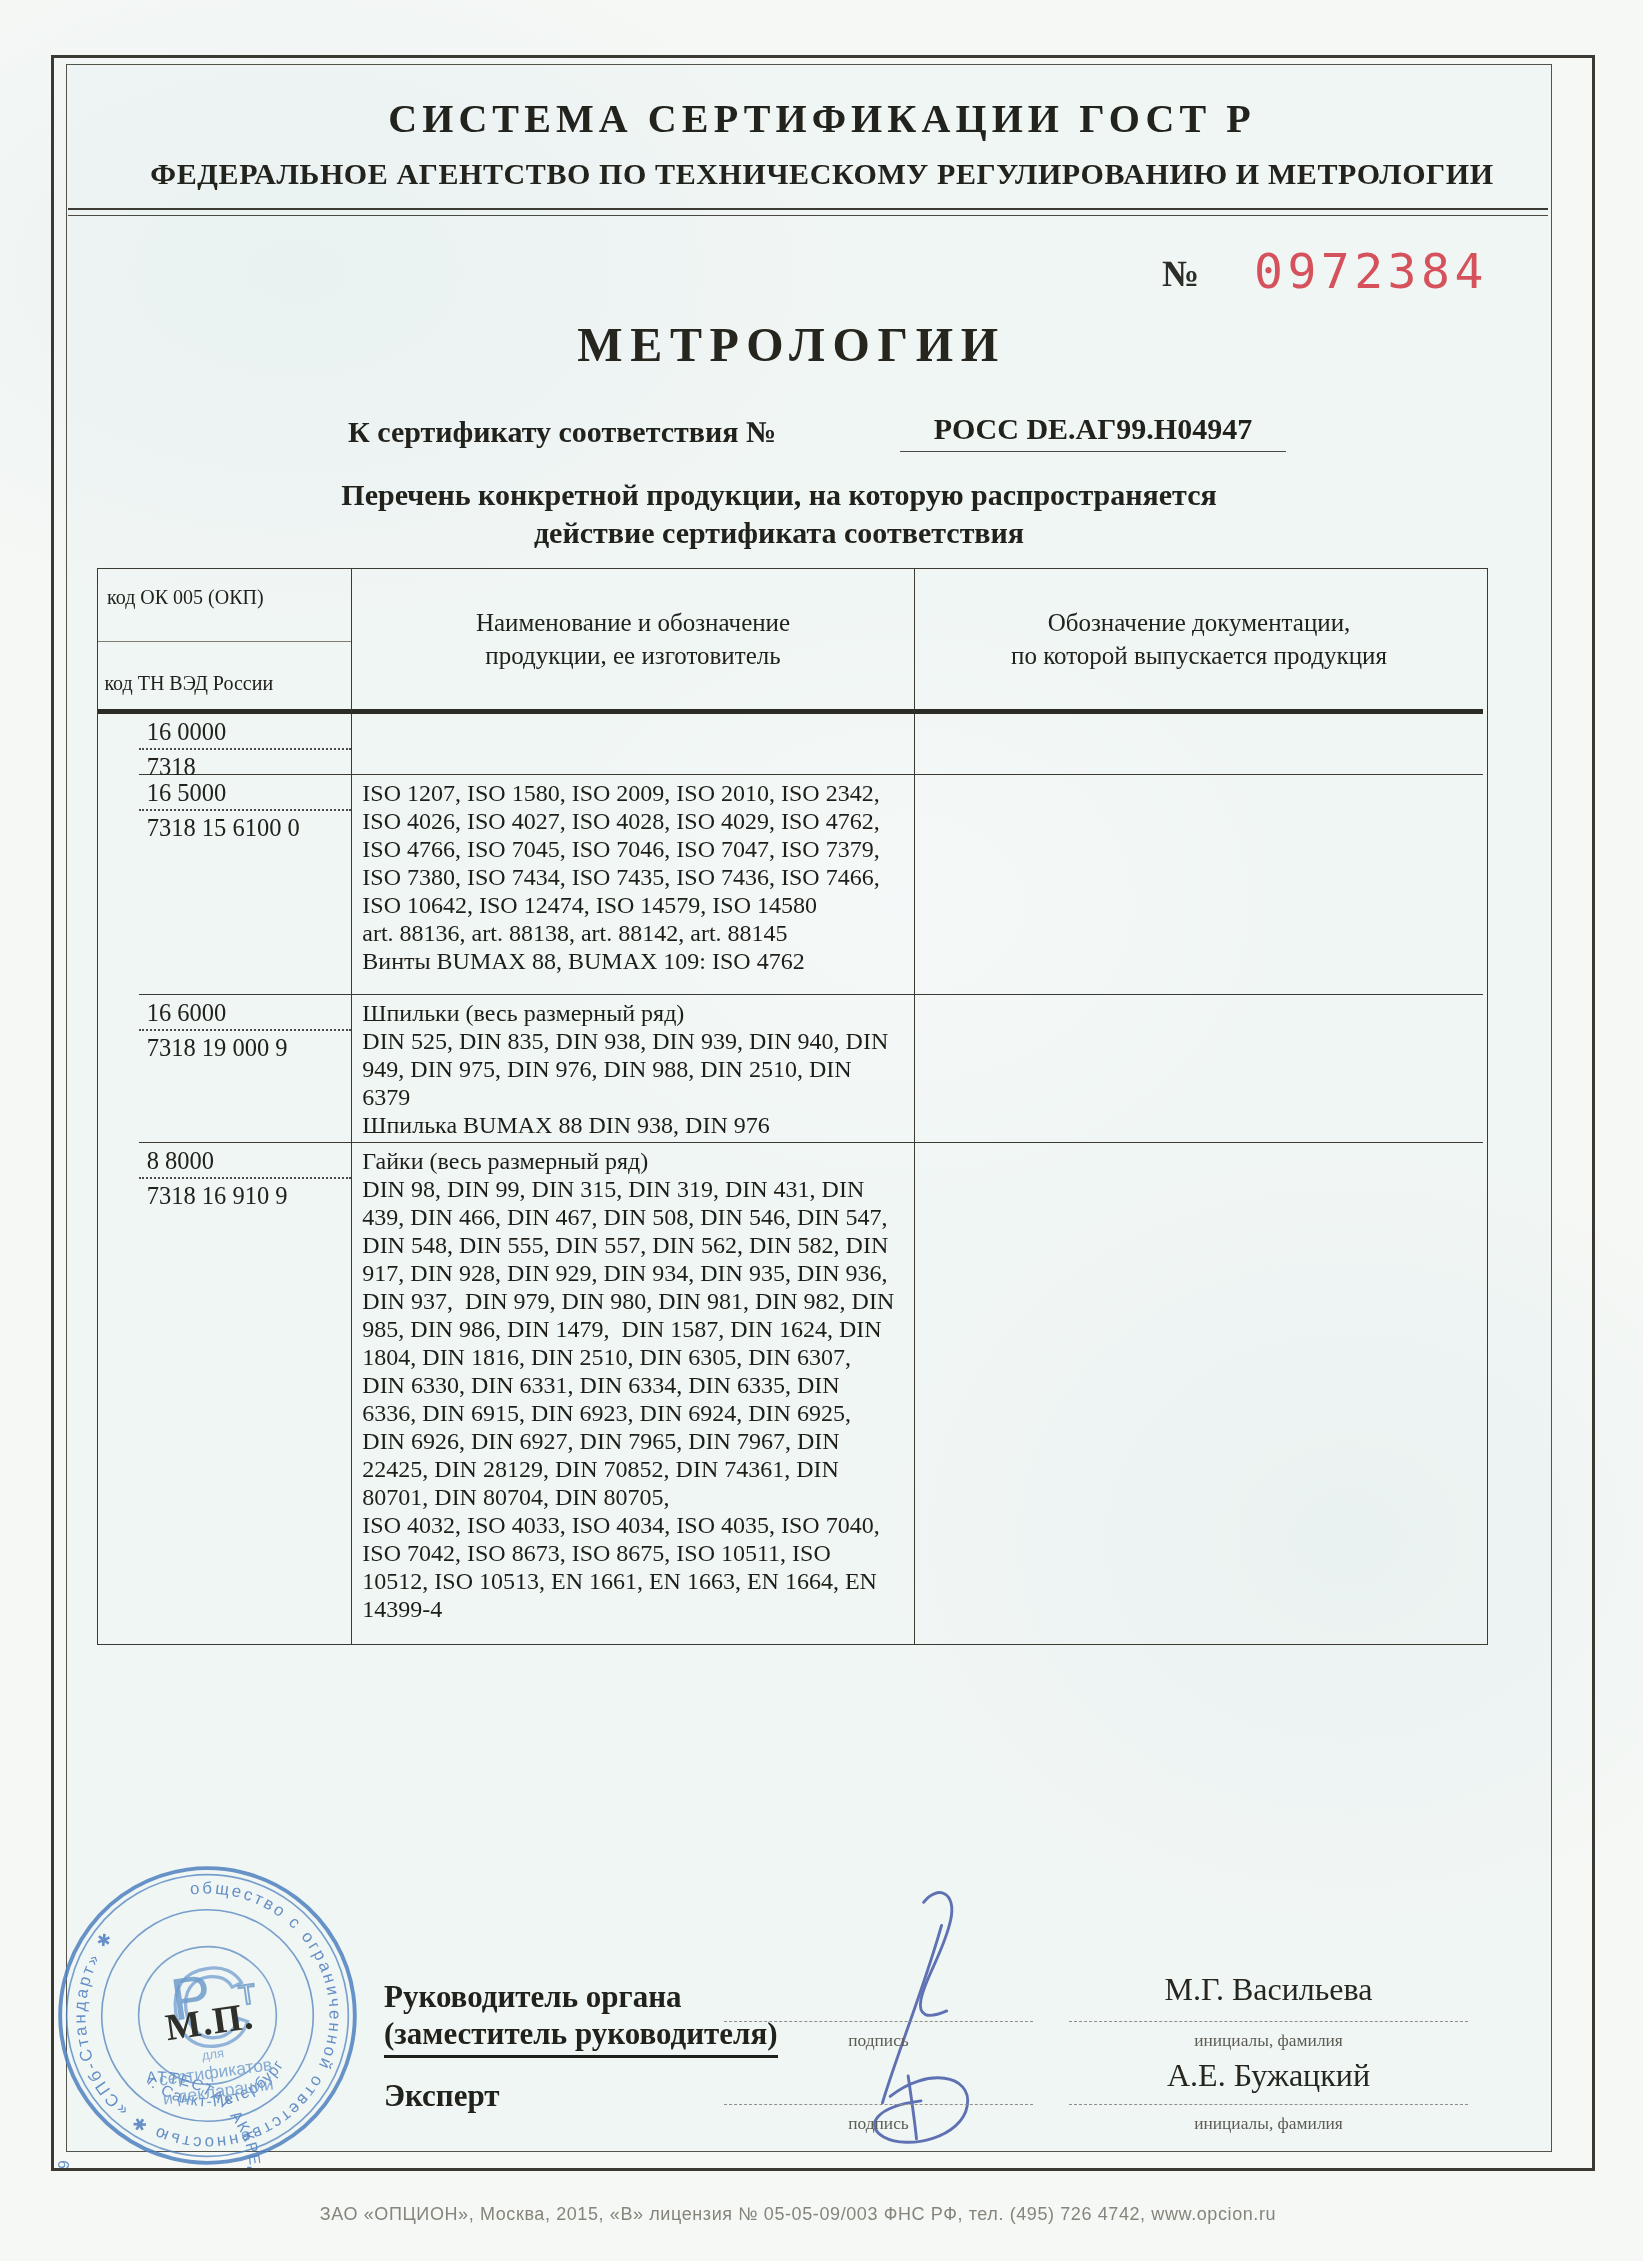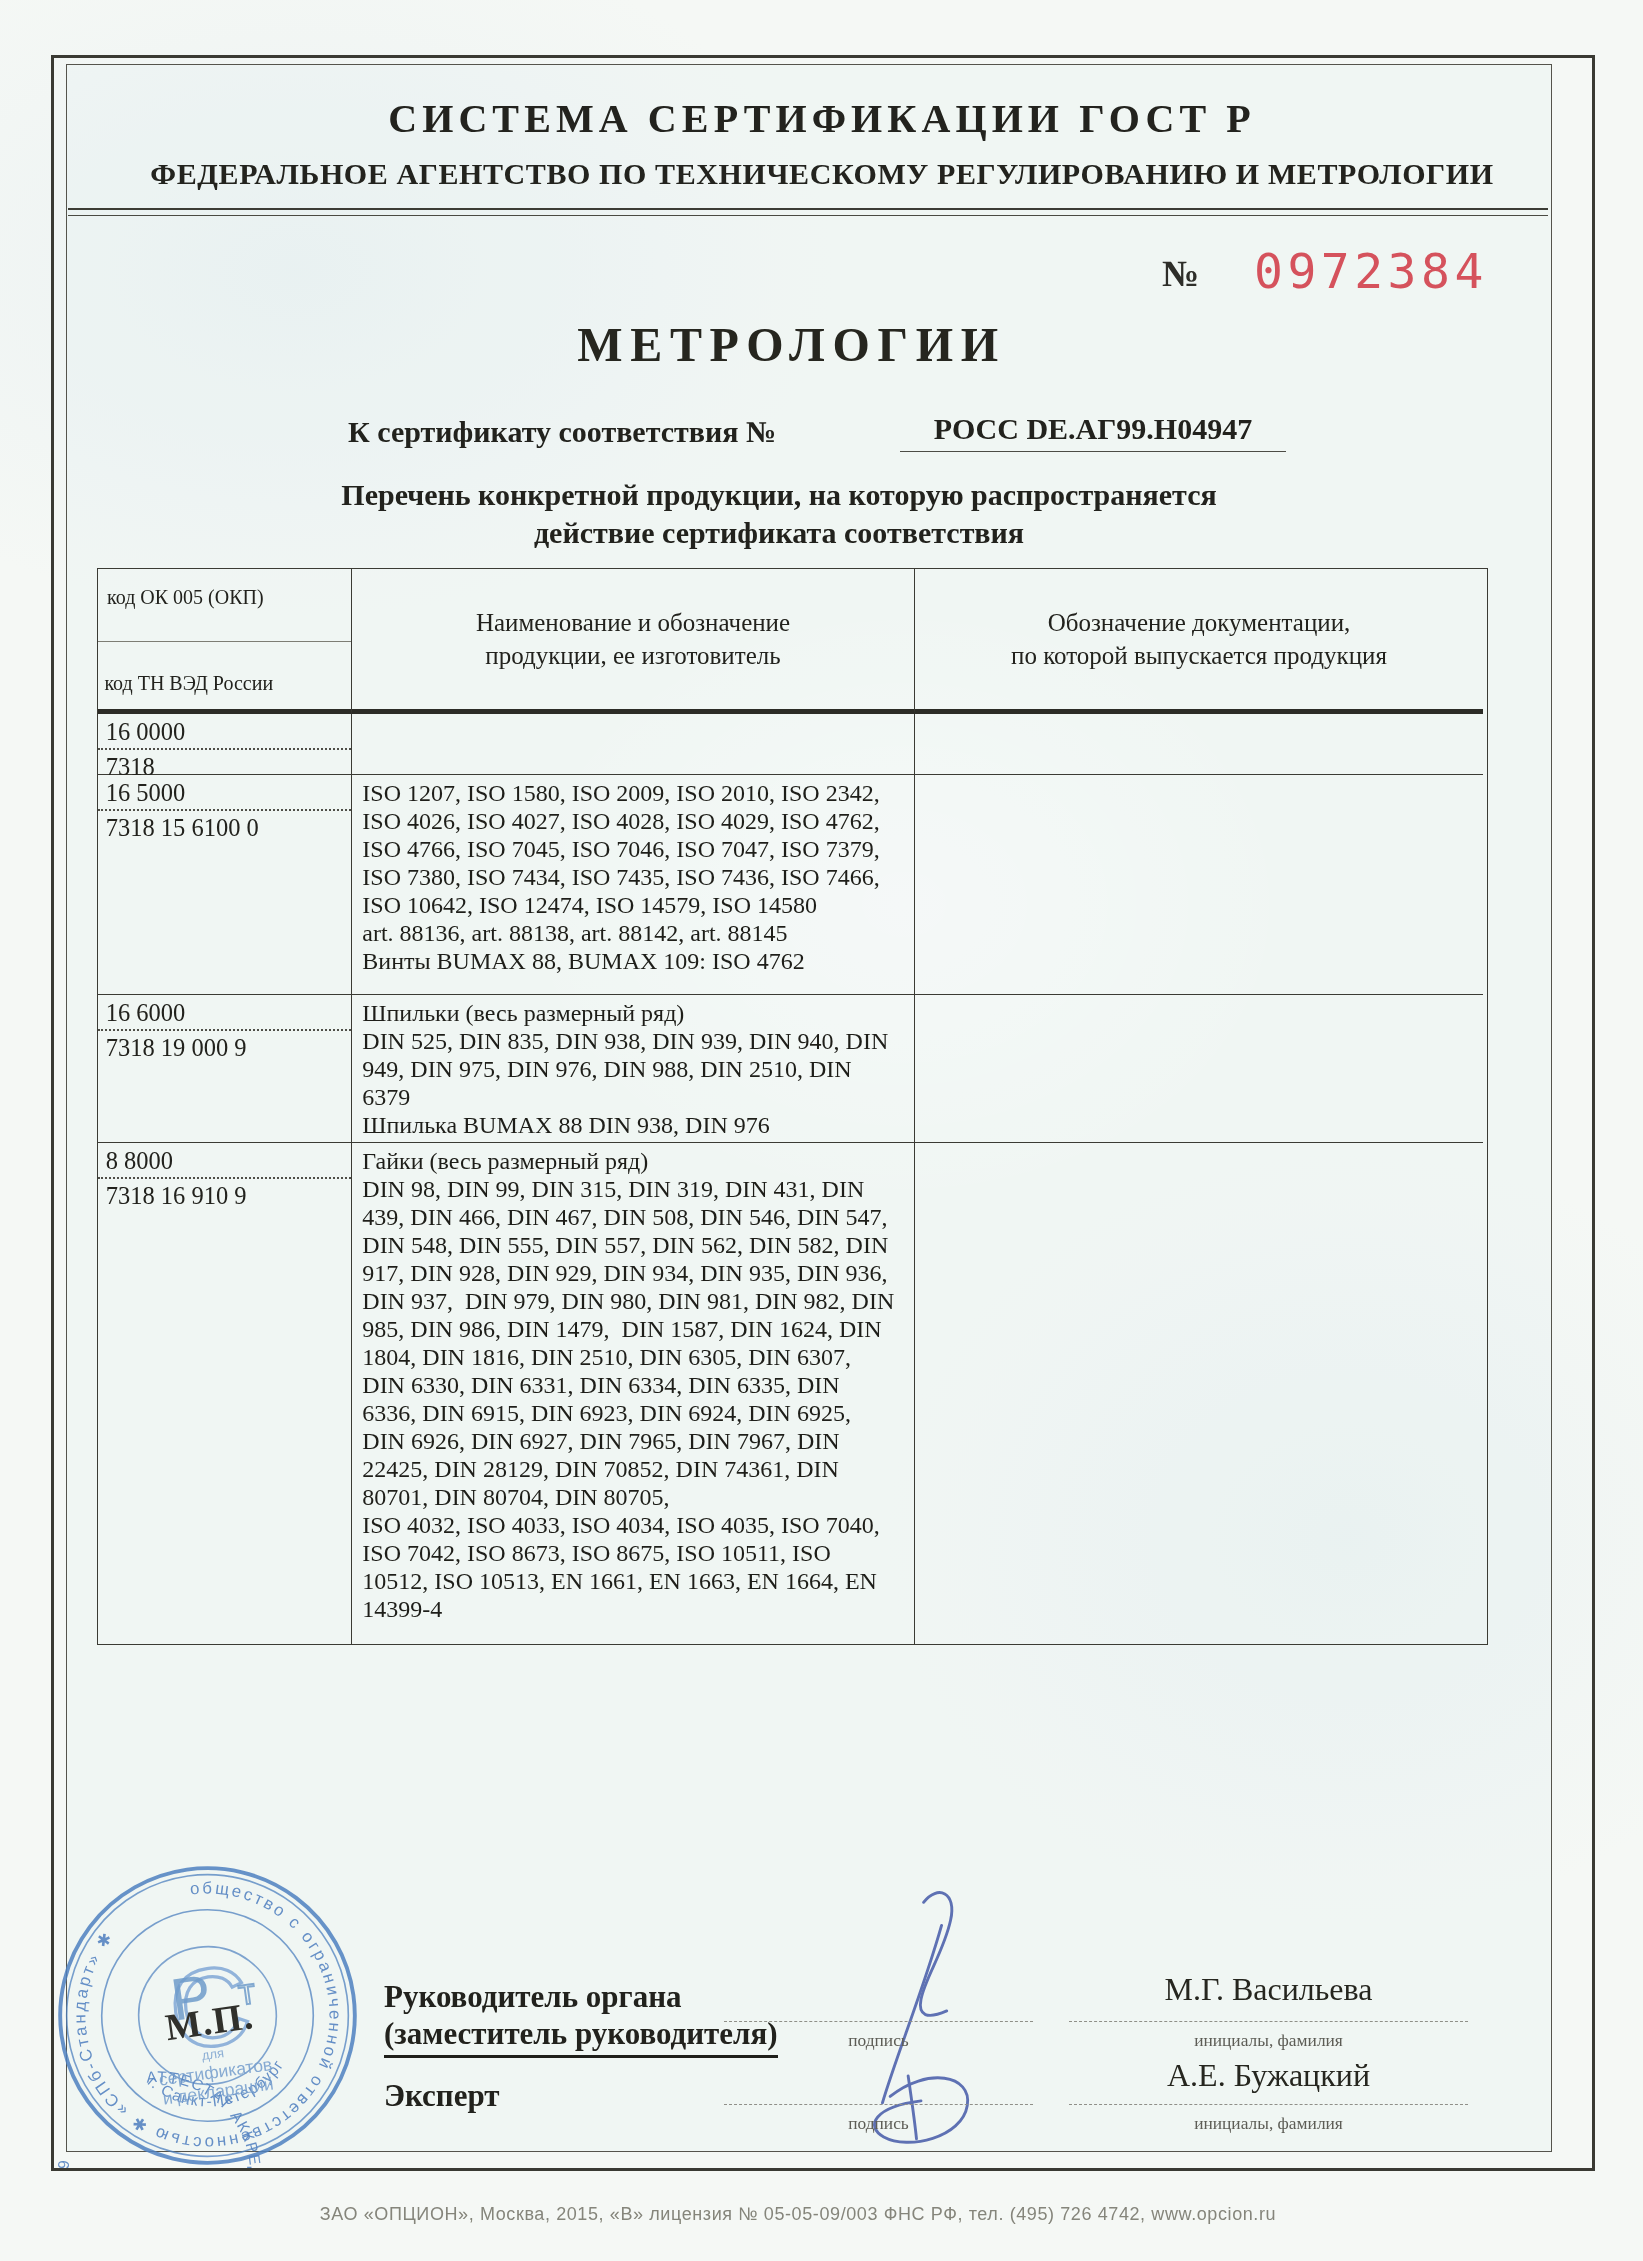--- a/index.html
+++ b/index.html
@@ -32,21 +32,21 @@
     grid-template-columns:254px 563px 568px;grid-template-rows:145px 61px 220px 148px 501px;}
   .cell{border-right:1.9px solid #3b3b34;border-bottom:1.9px solid #3b3b34;box-sizing:border-box;overflow:visible;}
   .cell.last-col{border-right:none;}
   .cell.last-row{border-bottom:none;}
   .hdr{border-bottom:5.1px solid #2c2c26;}
   .hdr-col1{position:relative;font-size:20px;}
   .hdr-col1 .top-label{position:absolute;left:9px;top:16.7px;}
   .hdr-col1 .divider{position:absolute;left:0;right:0;top:72px;border-top:1.9px solid #7d7d74;}
   .hdr-col1 .bottom-label{position:absolute;left:6.4px;bottom:14px;}
   .hdr-center{display:flex;align-items:center;justify-content:center;text-align:center;font-size:25px;line-height:33px;white-space:pre-line;}
-  .code-cell{font-size:24.5px;line-height:30px;padding:2.6px 0 0 7.7px;}
+  .code-cell{font-size:24.5px;line-height:30px;padding:2.6px 0 0 7.7px;margin-left:41px;}
   .code-cell .dotted{border-top:2.6px dotted #4e4e47;margin:1.9px 0 1.3px 0;width:100%;margin-left:-7.7px;padding-left:7.7px;}
   .product-cell{font-size:24px;line-height:28px;padding:3.9px 2.6px 0 10.3px;white-space:pre;color:#1e1e19;}
   .empty-cell{}
   
   .role-1a{left:384px;top:1979px;font-size:31px;font-weight:bold;}
   .role-1b{left:384px;top:2016px;font-size:31px;font-weight:bold;border-bottom:3.2px solid #1f1f1a;padding-bottom:3.2px;}
   .role-2{left:384px;top:2078px;font-size:31px;font-weight:bold;}
   .sig-line{height:0;border-bottom:1.9px dashed #8f8f88;}
   .line-pod1{left:724px;top:2021px;width:309px;}
   .line-fam1{left:1069px;top:2021px;width:399px;}

